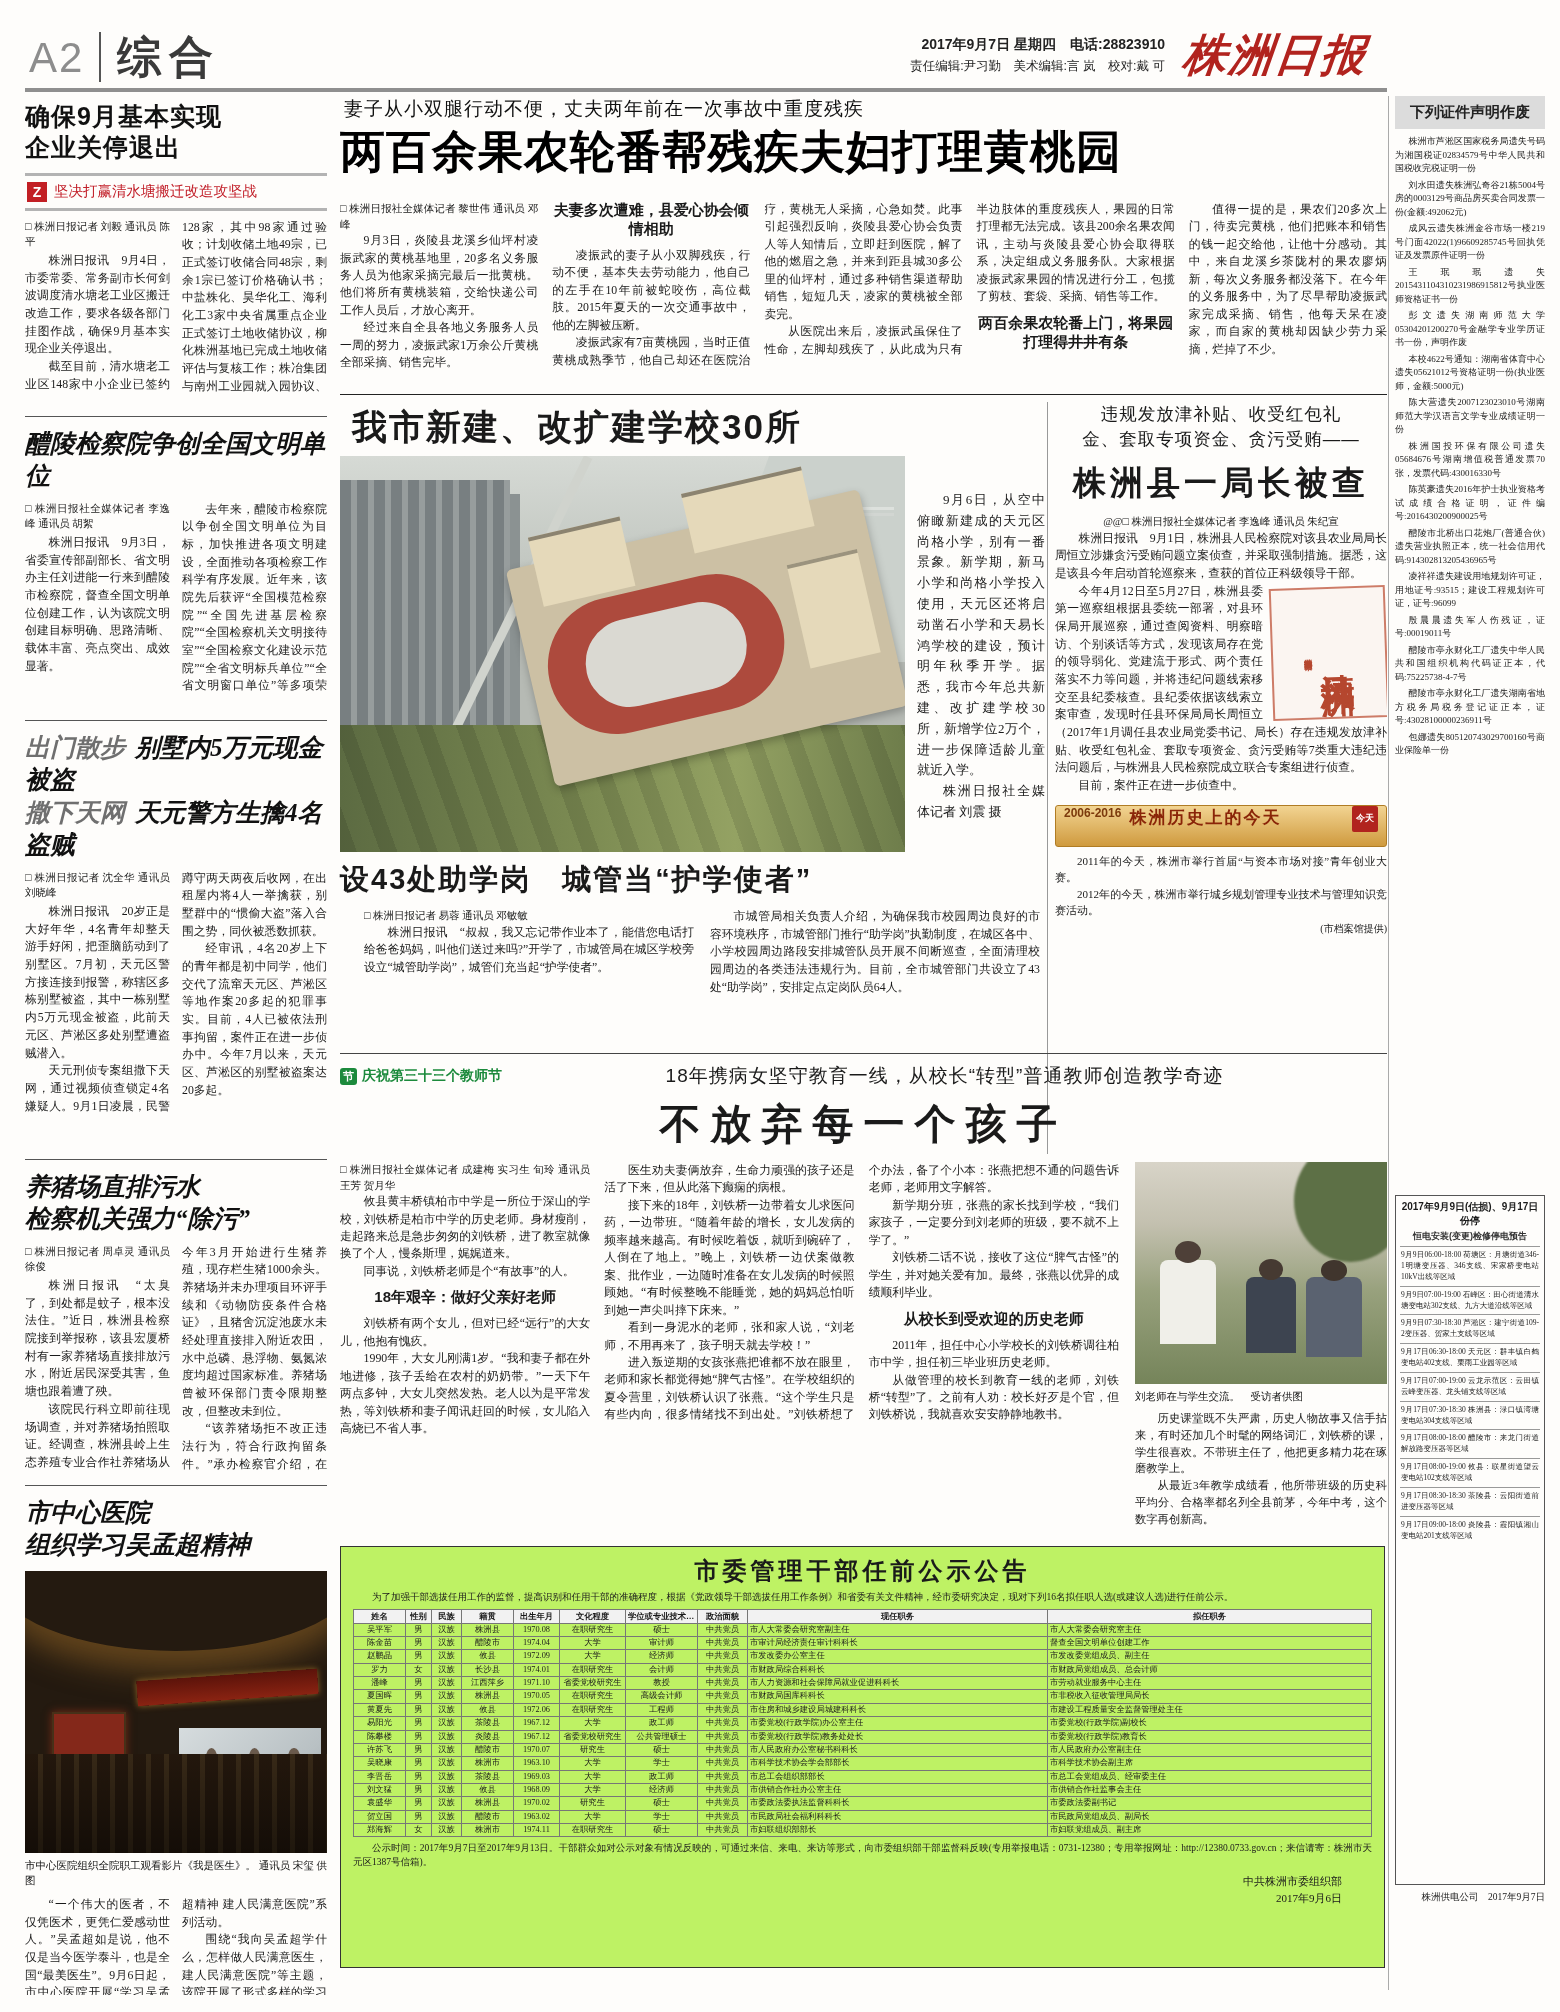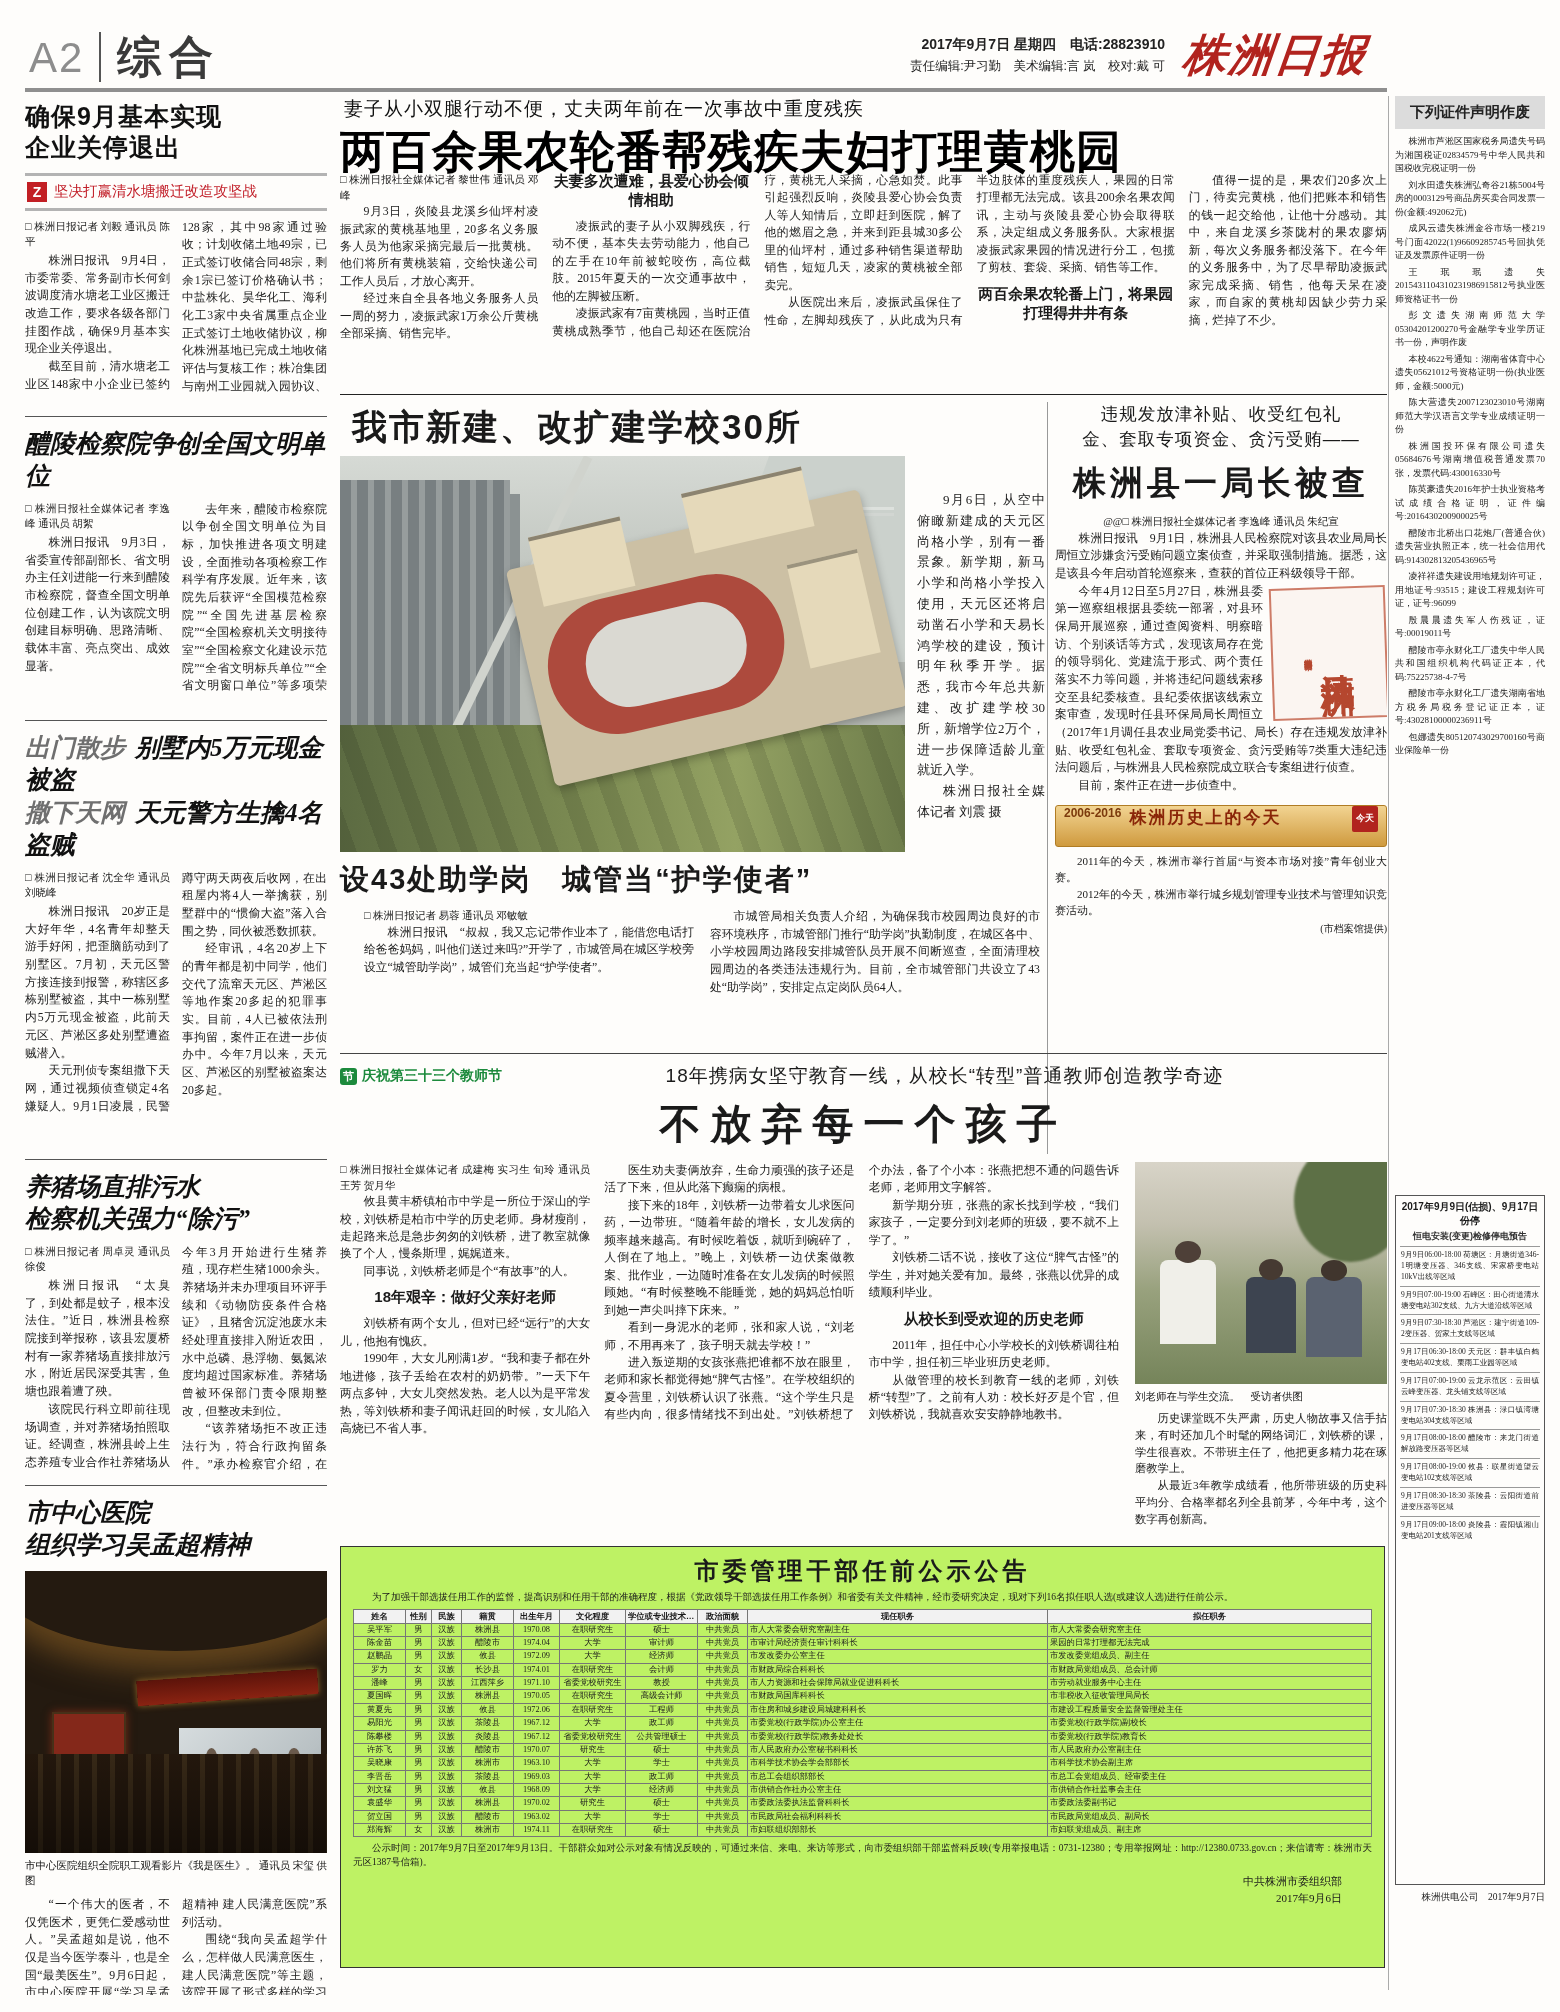--- a/index.html
+++ b/index.html
@@ -56,21 +56,21 @@
   .th-fig:before{content:"";position:absolute;top:-18%;left:28%;width:44%;height:24%;border-radius:50%;background:#6a5a4c;}
   .th-seats{position:absolute;left:0;right:0;bottom:0;height:35%;
           background:repeating-linear-gradient(90deg,#2c1d10 0 13px,#45331d 13px 18px),
                      linear-gradient(180deg,rgba(0,0,0,.2),rgba(0,0,0,.55));background-blend-mode:multiply;}
   .pcaption{font-size:10.5px;line-height:1.45;margin-top:5px;color:#111;}
   
   .mid{position:absolute;left:340px;top:96px;width:1047px;height:1894px;}
   .m-kicker{position:absolute;left:4px;top:0;font:19px "Liberation Sans",sans-serif;letter-spacing:1px;color:#111;}
   .m-headline{position:absolute;left:0;top:26px;width:100%;font:bold 45px "Liberation Sans",sans-serif;
               letter-spacing:1px;white-space:nowrap;color:#000;}
-  .m-body{position:absolute;left:0;top:76px;width:100%;height:198px;column-count:5;column-gap:14px;
+  .m-body{position:absolute;left:0;top:105px;width:100%;height:198px;column-count:5;column-gap:14px;
           font-size:11.8px;line-height:1.48;text-align:justify;overflow:hidden;}
   .m-body p{margin:0;text-indent:2em;}
   .m-body p.byline-line{text-indent:0;font-size:10.5px;}
   .m-body p.subhead{text-indent:0;text-align:center;font:bold 15px "Liberation Sans",sans-serif;margin:8px 0;}
   .m-div1{position:absolute;left:0;top:298px;width:100%;border-top:1.5px solid #222;}
   .s-headline{position:absolute;left:12px;top:308px;font:bold 35px "Liberation Sans",sans-serif;letter-spacing:2px;}
   
   .s-photo{position:absolute;left:0;top:360px;width:565px;height:396px;overflow:hidden;background:#b6bab4;}
   .sp-sky{position:absolute;left:0;top:0;width:100%;height:28%;background:linear-gradient(180deg,#d6dad5,#c2c7c1);}
   .sp-river{position:absolute;right:-12%;top:-6%;width:42%;height:58%;background:#cbd1cc;transform:skewX(-20deg);}
@@ -480,21 +480,21 @@
             <tr>
               <td>陈金苗</td>
               <td>男</td>
               <td>汉族</td>
               <td>醴陵市</td>
               <td>1974.04</td>
               <td>大学</td>
               <td>审计师</td>
               <td>中共党员</td>
               <td class="wide">市审计局经济责任审计科科长</td>
-              <td class="wide">果园的日常打理都无法完成</td>
+              <td class="wide">督查全国文明单位创建工作</td>
             </tr>
             <tr>
               <td>赵鹏晶</td>
               <td>男</td>
               <td>汉族</td>
               <td>攸县</td>
               <td>1972.09</td>
               <td>大学</td>
               <td>经济师</td>
               <td>中共党员</td>

